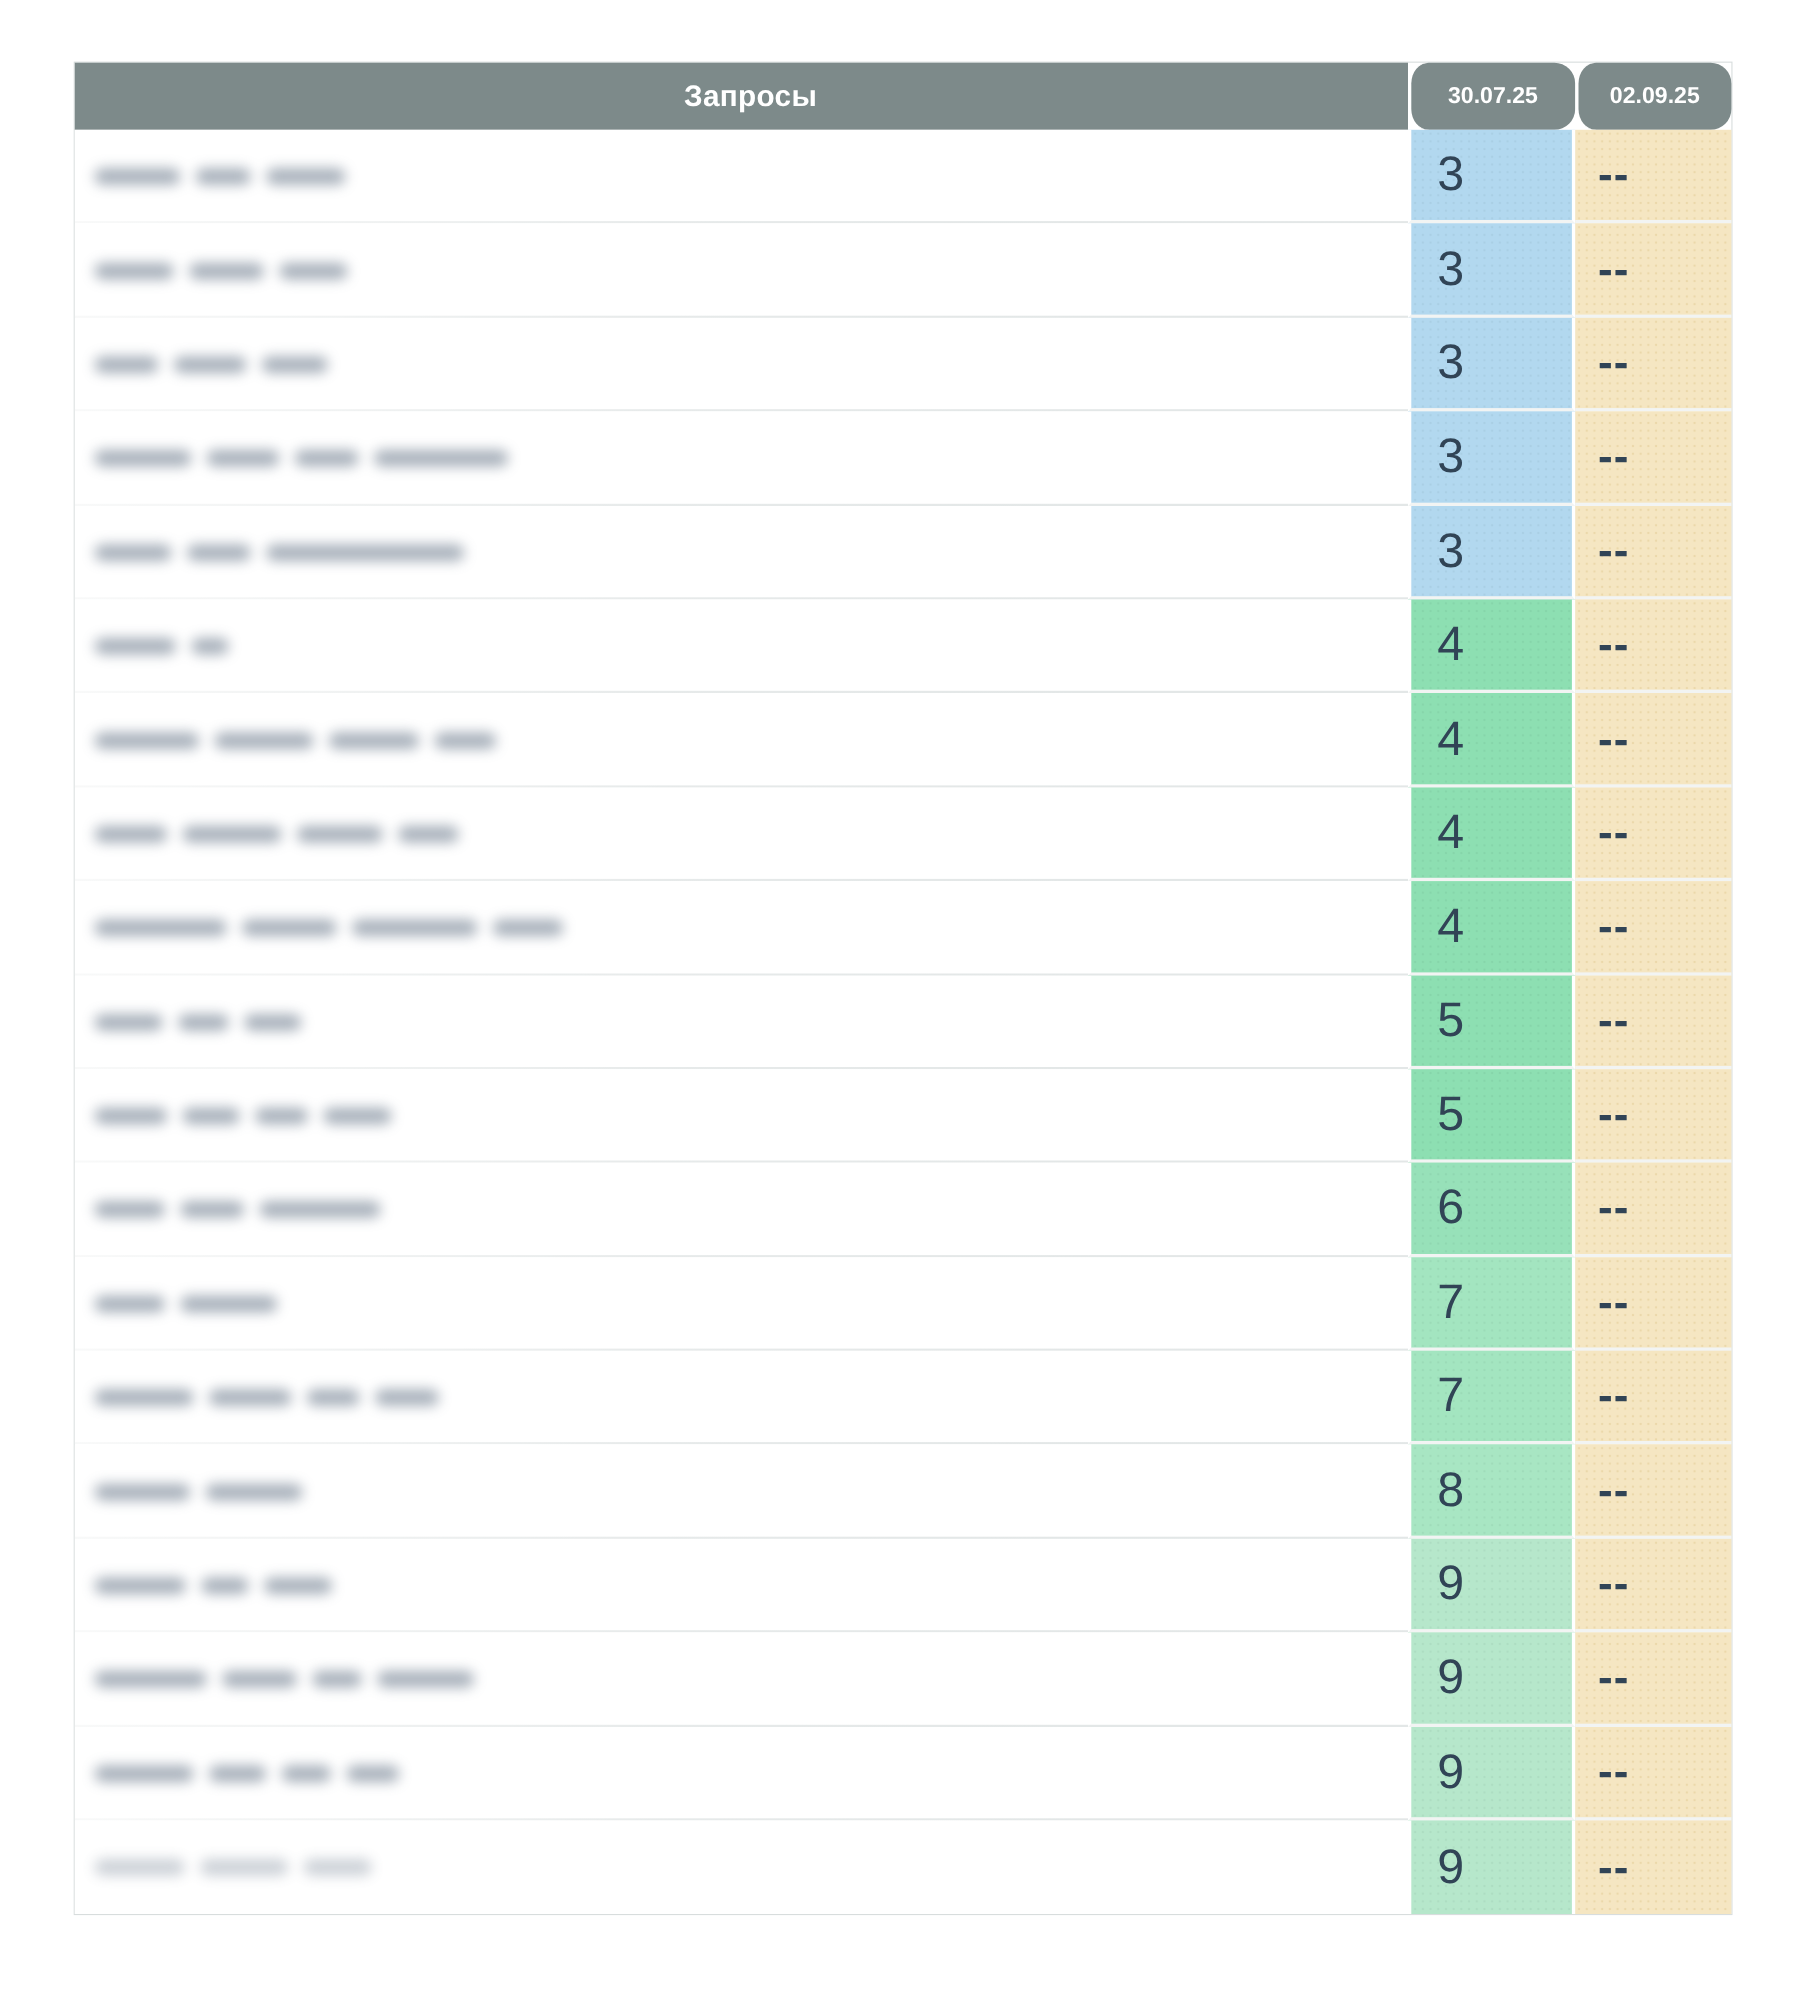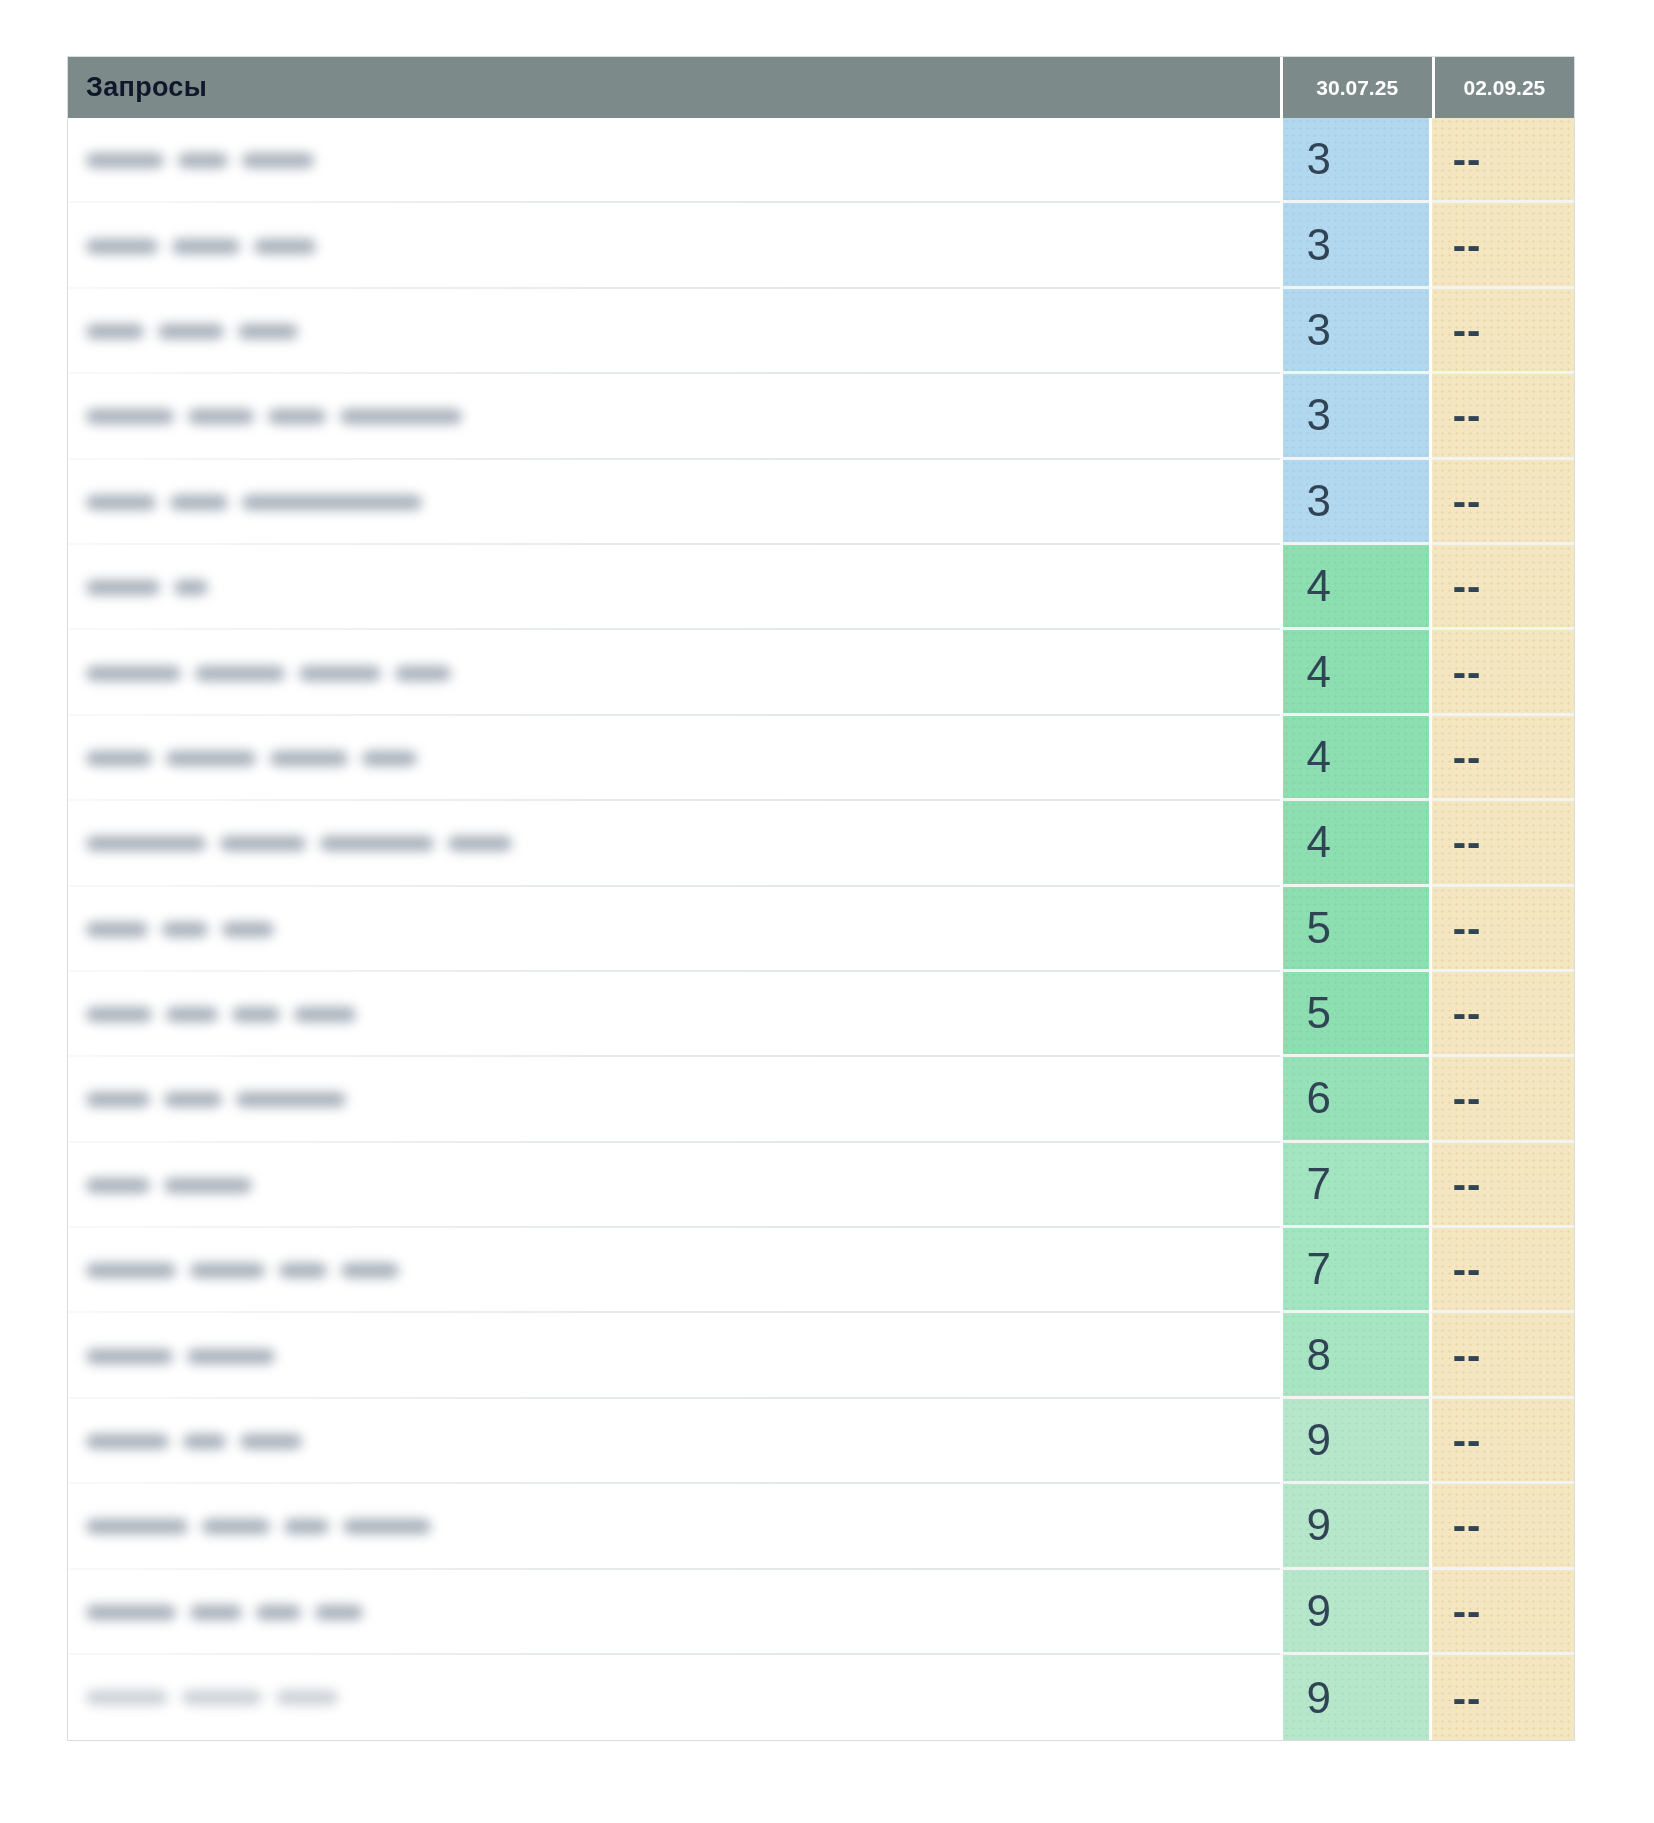--- a/index.html
+++ b/index.html
@@ -18,21 +18,21 @@
   col.c-query{width:1210px;}
   col.c-pos{width:152px;}
   col.c-prev{width:142px;}
 
   thead th{
     height:61px;background:#7d8a8a;color:#ffffff;font-weight:bold;
     box-sizing:border-box;vertical-align:middle;
   }
   th.h-query{text-align:left;padding-left:18px;font-size:27px;letter-spacing:.3px;}
   th.h-date{font-size:21px;text-align:center;padding:0 6px;}
-  thead th + th{border-left:3px solid #ffffff;}
+  thead th + th{border-left:3px solid #ffffff;border-radius:19px;}
 
   tbody td{
     height:85.4px;box-sizing:border-box;vertical-align:middle;
     background:#ffffff;
   }
   td.query{
     background-image:linear-gradient(to right,
       rgba(228,231,231,.25), rgba(226,230,230,.85) 45%, #e3e7e7 75%);
     background-repeat:no-repeat;background-position:left bottom;
     background-size:100% 2px;
@@ -70,21 +70,21 @@
 
 <div class="report">
   <table class="positions">
     <colgroup>
       <col class="c-query">
         <col class="c-pos">
         <col class="c-prev">
     </colgroup>
     <thead>
       <tr>
-        <th class="h-query" style="background-color: rgb(125, 138, 138); color: #0f172a;">Запросы</th>
+        <th class="h-query" style="background-color: rgb(125, 138, 138); color: #ffffff; text-align: center;">Запросы</th>
         <th class="h-date" style="background-color: rgb(125, 138, 138); color: rgb(255, 255, 255);">30.07.25</th>
         <th class="h-date" style="background-color: rgb(125, 138, 138); color: rgb(255, 255, 255);">02.09.25</th>
       </tr>
     </thead>
     <tbody id="rows-body">
         <tr>
     <td class="query">
       <div class="blur-line">
               <span class="blur-seg" style="width: 78px;"></span>
               <span class="blur-seg" style="width: 50px;"></span>

